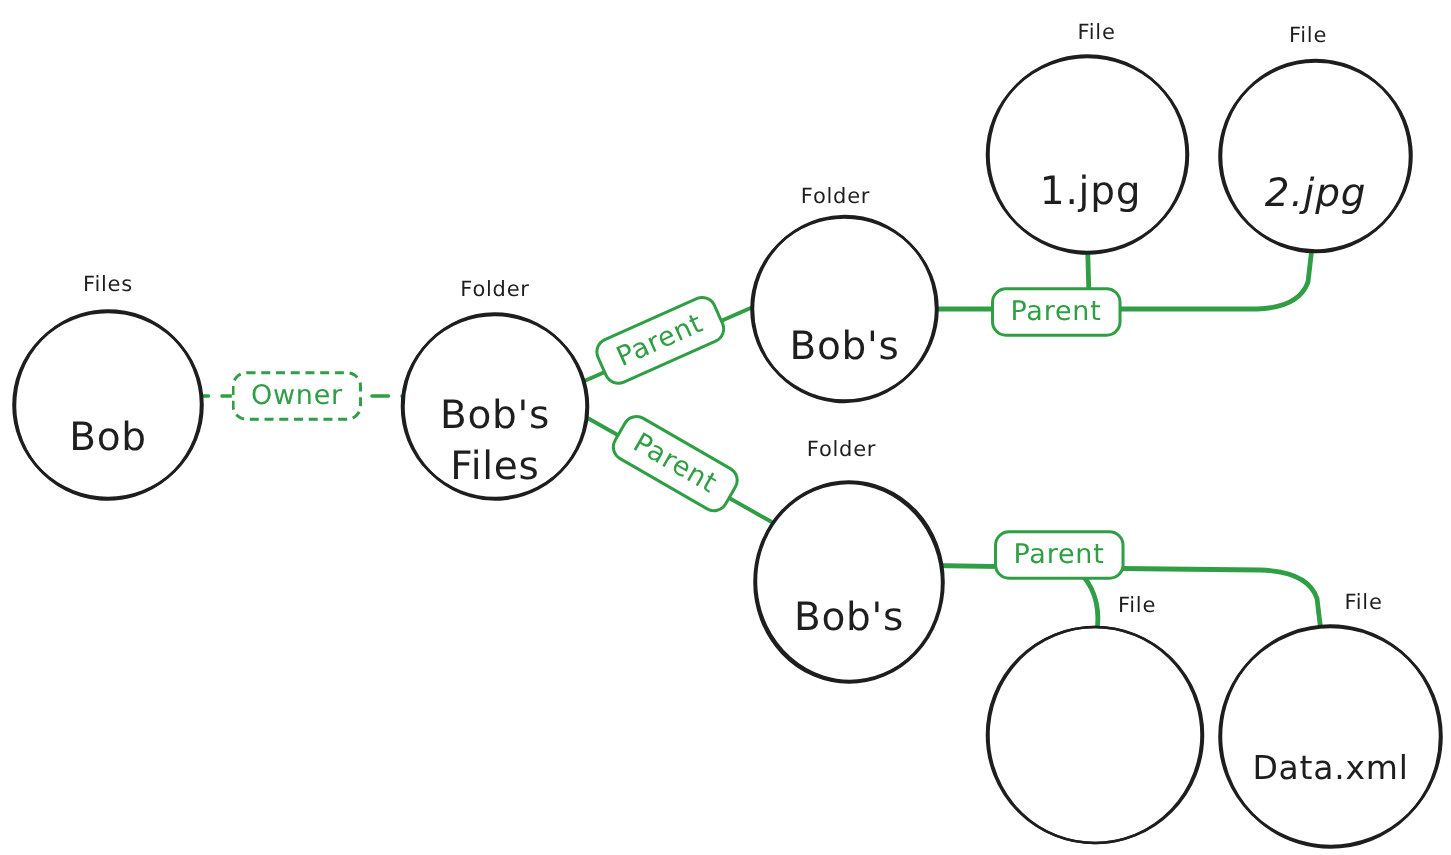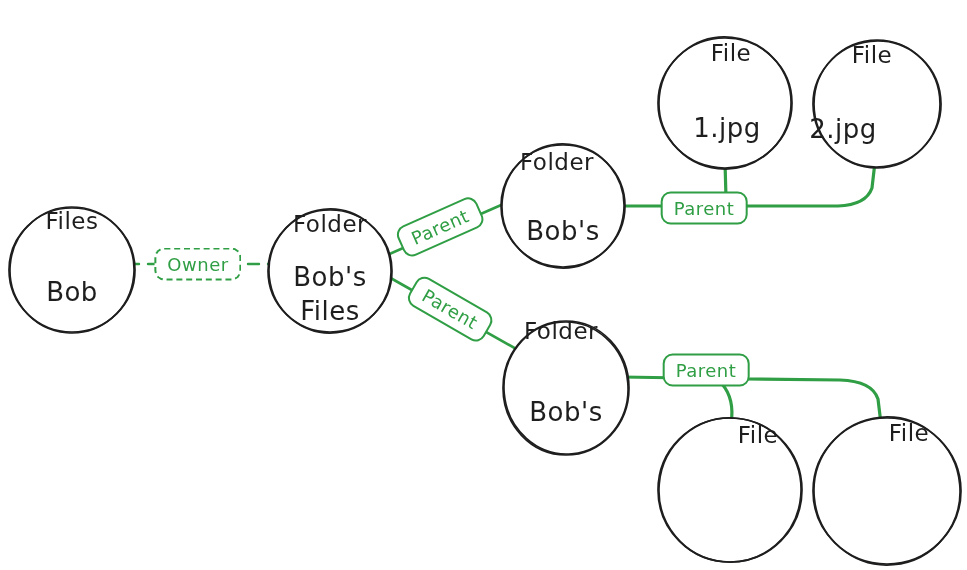--- a/index.html
+++ b/index.html
@@ -10,25 +10,24 @@
     font-family:"DejaVu Sans","Liberation Sans",sans-serif;
     color:#1e1e1e;
     overflow:hidden;
   }
   .canvas svg{position:absolute;left:0;top:0;}
 
   
   .tlabel{           
     position:absolute;
     transform:translate(-50%,-50%);
-    font-size:23px;
+    font-size:14px;
     letter-spacing:.5px;
     color:#1e1e1e;
     white-space:nowrap;
-    margin-top:31px;
   }
   .ntext{            
     position:absolute;
     transform:translate(-50%,-50%);
     font-size:26px;
     letter-spacing:.5px;
     text-align:center;
     line-height:34px;
     color:#1e1e1e;
     white-space:nowrap;
@@ -63,21 +62,21 @@
   #type-file-2    {left:872px;top:24px;}
   #type-file-cv   {left:758px;top:404px;}
   #type-file-data {left:909px;top:402px;}
 
   
   #text-bob  {left:72px; top:268px;}
   #text-files{left:330px;top:270px;}
   #text-pics {left:563px;top:207px;}
   #text-docs {left:566px;top:388px;}
   #text-f1   {left:727px;top:104px;}
-  #text-f2   {left:843px;top:105px;}
+  #text-f2   {left:877px;top:105px;font-style:italic;}
   #text-cv   {left:731px;top:489px;}
   #text-data {left:887px;top:489px;}
 </style>
 </head>
 <body>
 
 <div class="canvas">
 
   <svg width="967" height="570" viewBox="0 0 967 570">
 
@@ -144,20 +143,21 @@
   </div>
   <div class="ntext" id="text-pics">
     <div>Bob's</div>
   </div>
   <div class="ntext" id="text-docs">
     <div>Bob's</div>
   </div>
 
   <div class="ntext" id="text-f1">1.jpg</div>
   <div class="ntext" id="text-f2">2.jpg</div>
+  <div class="ntext small" id="text-data">Data.xml</div>
 
   <div class="elabel dashed" id="edge-label-owner">Owner</div>
   <div class="elabel" id="edge-label-parent-a">Parent</div>
   <div class="elabel" id="edge-label-parent-b">Parent</div>
   <div class="elabel" id="edge-label-parent-c">Parent</div>
   <div class="elabel" id="edge-label-parent-d">Parent</div>
 
 </div>
 
 </body></html>

